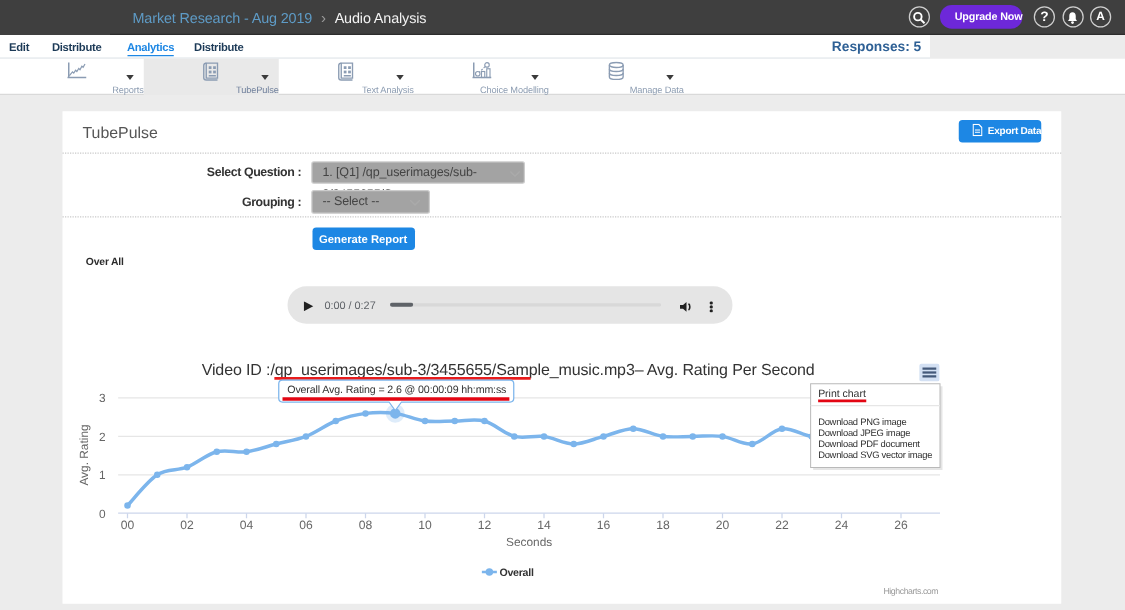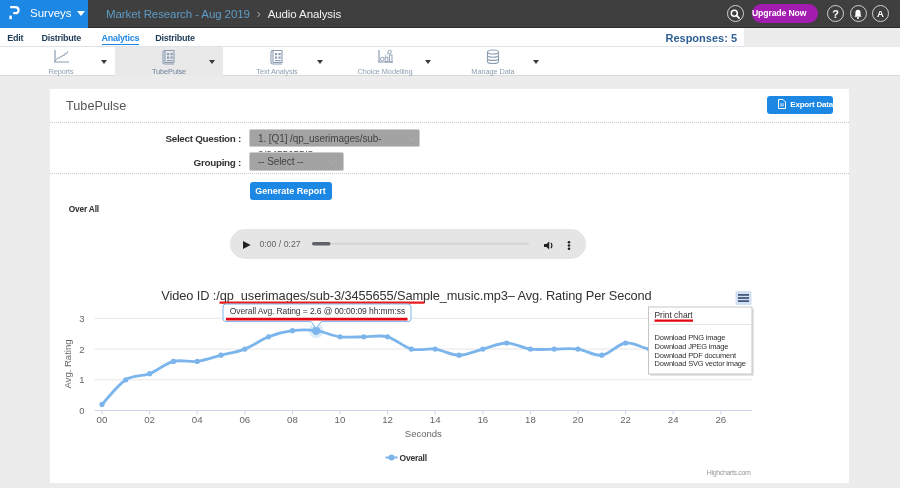--- a/index.html
+++ b/index.html
@@ -8,59 +8,49 @@
 .abs { position:absolute; }
 
 #topbar { position:absolute; left:0; top:0; width:900px; height:28px; background:#3f3f3f; border-bottom:0; }
 #topbar:after { content:""; position:absolute; left:88px; top:27px; width:812px; height:1px; background:#2c2c2c; }
 #logobox { position:absolute; left:0; top:0; width:88px; height:28px; background:#1d87e4; }
 #surveys { position:absolute; left:30px; top:7px; color:#fff; font-size:11.5px; }
 #crumb { position:absolute; left:106px; top:7px; font-size:11.5px; letter-spacing:-0.1px; color:#5e9bc6; }
 #crumb .sep { color:#9a9a9a; padding:0 7px; font-size:12px; }
 #crumb .white { color:#f2f2f2; }
 .circ { position:absolute; top:5px; width:17px; height:17px; border:1px solid rgba(255,255,255,0.75); border-radius:50%; color:#fff; text-align:center; }
-#upgrade { position:absolute; left:752px; top:4px; width:66px; height:18.5px; background:#a21caf; border-radius:10px; color:#fff; font-size:8.6px; letter-spacing:-0.1px; font-weight:bold; text-align:left; line-height:19px; }
+#upgrade { position:absolute; left:752px; top:4px; width:66px; height:18.5px; background:#6d28d9; border-radius:10px; color:#fff; font-size:8.6px; letter-spacing:-0.1px; font-weight:bold; text-align:right; line-height:19px; }
 
 #nav { position:absolute; left:0; top:28px; width:744px; height:19px; background:#fff; border-bottom:1px solid #dde3e8; }
 #nav span { position:absolute; top:4.5px; font-size:9px; font-weight:bold; letter-spacing:-0.25px; color:#1c3a57; }
 #responses { position:absolute; right:7px; top:3.5px; font-size:11px; font-weight:bold; color:#2e6095; }
 
 #toolbar { position:absolute; left:0; top:47px; width:900px; height:29px; background:#fff; border-bottom:1px solid #d9d9d9; }
 .cell { position:absolute; top:0; width:108px; height:29px; }
-.cell .lbl { position:absolute; top:19.5px; width:100%; text-align:center; font-size:7.4px; letter-spacing:-0.1px; color:#8c9cb1; }
+.cell .lbl { position:absolute; top:19.5px; width:100%; text-align:right; font-size:7.4px; letter-spacing:-0.1px; color:#8c9cb1; }
 .cell .ic { position:absolute; top:2px; left:0; width:100%; text-align:center; }
 .caret { position:absolute; top:13px; width:0; height:0; border-left:3.5px solid transparent; border-right:3.5px solid transparent; border-top:4.5px solid #3a3a3a; }
 
 #card { position:absolute; left:50px; top:89px; width:799px; height:394px; background:#fff; }
 #cardtitle { position:absolute; left:16px; top:10px; font-size:12.7px; color:#555; }
 #exportbtn { position:absolute; left:717px; top:7px; width:66px; height:18px; background:#1d87e4; border-radius:3px; color:#fff; font-size:8px; letter-spacing:-0.2px; font-weight:bold; line-height:18px; text-align:right; }
 .dotsep { position:absolute; left:0; width:799px; border-top:1px dotted #c9c9c9; }
 .flabel { position:absolute; font-size:9.9px; letter-spacing:-0.3px; font-weight:bold; color:#333; text-align:right; }
 .fselect { position:absolute; height:18.5px; border:1px solid #ccc; border-radius:2px; background:#a3a3a3; font-size:10px; letter-spacing:-0.1px; color:#444; line-height:17.5px; padding-left:8px; }
 .chev { position:absolute; top:7px; width:8px; height:5px; }
 #genbtn { position:absolute; left:199.5px; top:92.5px; width:82px; height:18px; background:#1d87e4; border-radius:3px; color:#fff; font-size:9px; font-weight:bold; text-align:center; line-height:18px; }
 #overall { position:absolute; left:6.7px; top:115px; font-size:8.3px; letter-spacing:-0.15px; font-weight:bold; color:#2b2b2b;padding-left:12px; }
 
 #player { position:absolute; left:180px; top:140px; width:356px; height:30px; background:#e5e5e5; border-radius:15px; }
 #ptime { position:absolute; left:29.5px; top:10px; font-size:8.7px; color:#5f6368; letter-spacing:0; }
 </style>
 </head>
 <body>
 
 <div id="topbar">
-  <div id="logobox">
-    <svg class="abs" style="left:9px;top:5px" width="12" height="16" viewBox="0 0 12 16">
-      <path d="M 1.2,2.2 L 6.0,2.2 C 8.6,2.2 9.6,3.8 9.6,5.3 C 9.6,7.2 8.0,8.4 5.8,8.2 L 4.2,8.0" fill="none" stroke="#fff" stroke-width="2.2"></path>
-      <rect x="0.4" y="10.6" width="2.4" height="3.6" fill="#fff"></rect>
-    </svg>
-    <span id="surveys">Surveys</span>
-    <svg class="abs" style="left:77px;top:11px" width="8" height="6">
-        <polygon points="0,0 8,0 4,5" fill="#fff"></polygon>
-      </svg>
-  </div>
   <div id="crumb">Market Research - Aug 2019<span class="sep">›</span><span class="white">Audio Analysis</span></div>
   <div class="circ" style="left:727px;">
     <svg width="11" height="11" style="margin-top:2.5px">
         <circle cx="4.3" cy="4.3" r="3" fill="none" stroke="#fff" stroke-width="1.5"></circle>
         <line x1="6.6" y1="6.6" x2="9.6" y2="9.6" stroke="#fff" stroke-width="1.6"></line>
       </svg>
   </div>
   <div id="upgrade">Upgrade Now</div>
   <div class="circ" style="left:827px; font-size:11px; font-weight:bold; line-height:16px;">?</div>
   <div class="circ" style="left:849.5px;">

